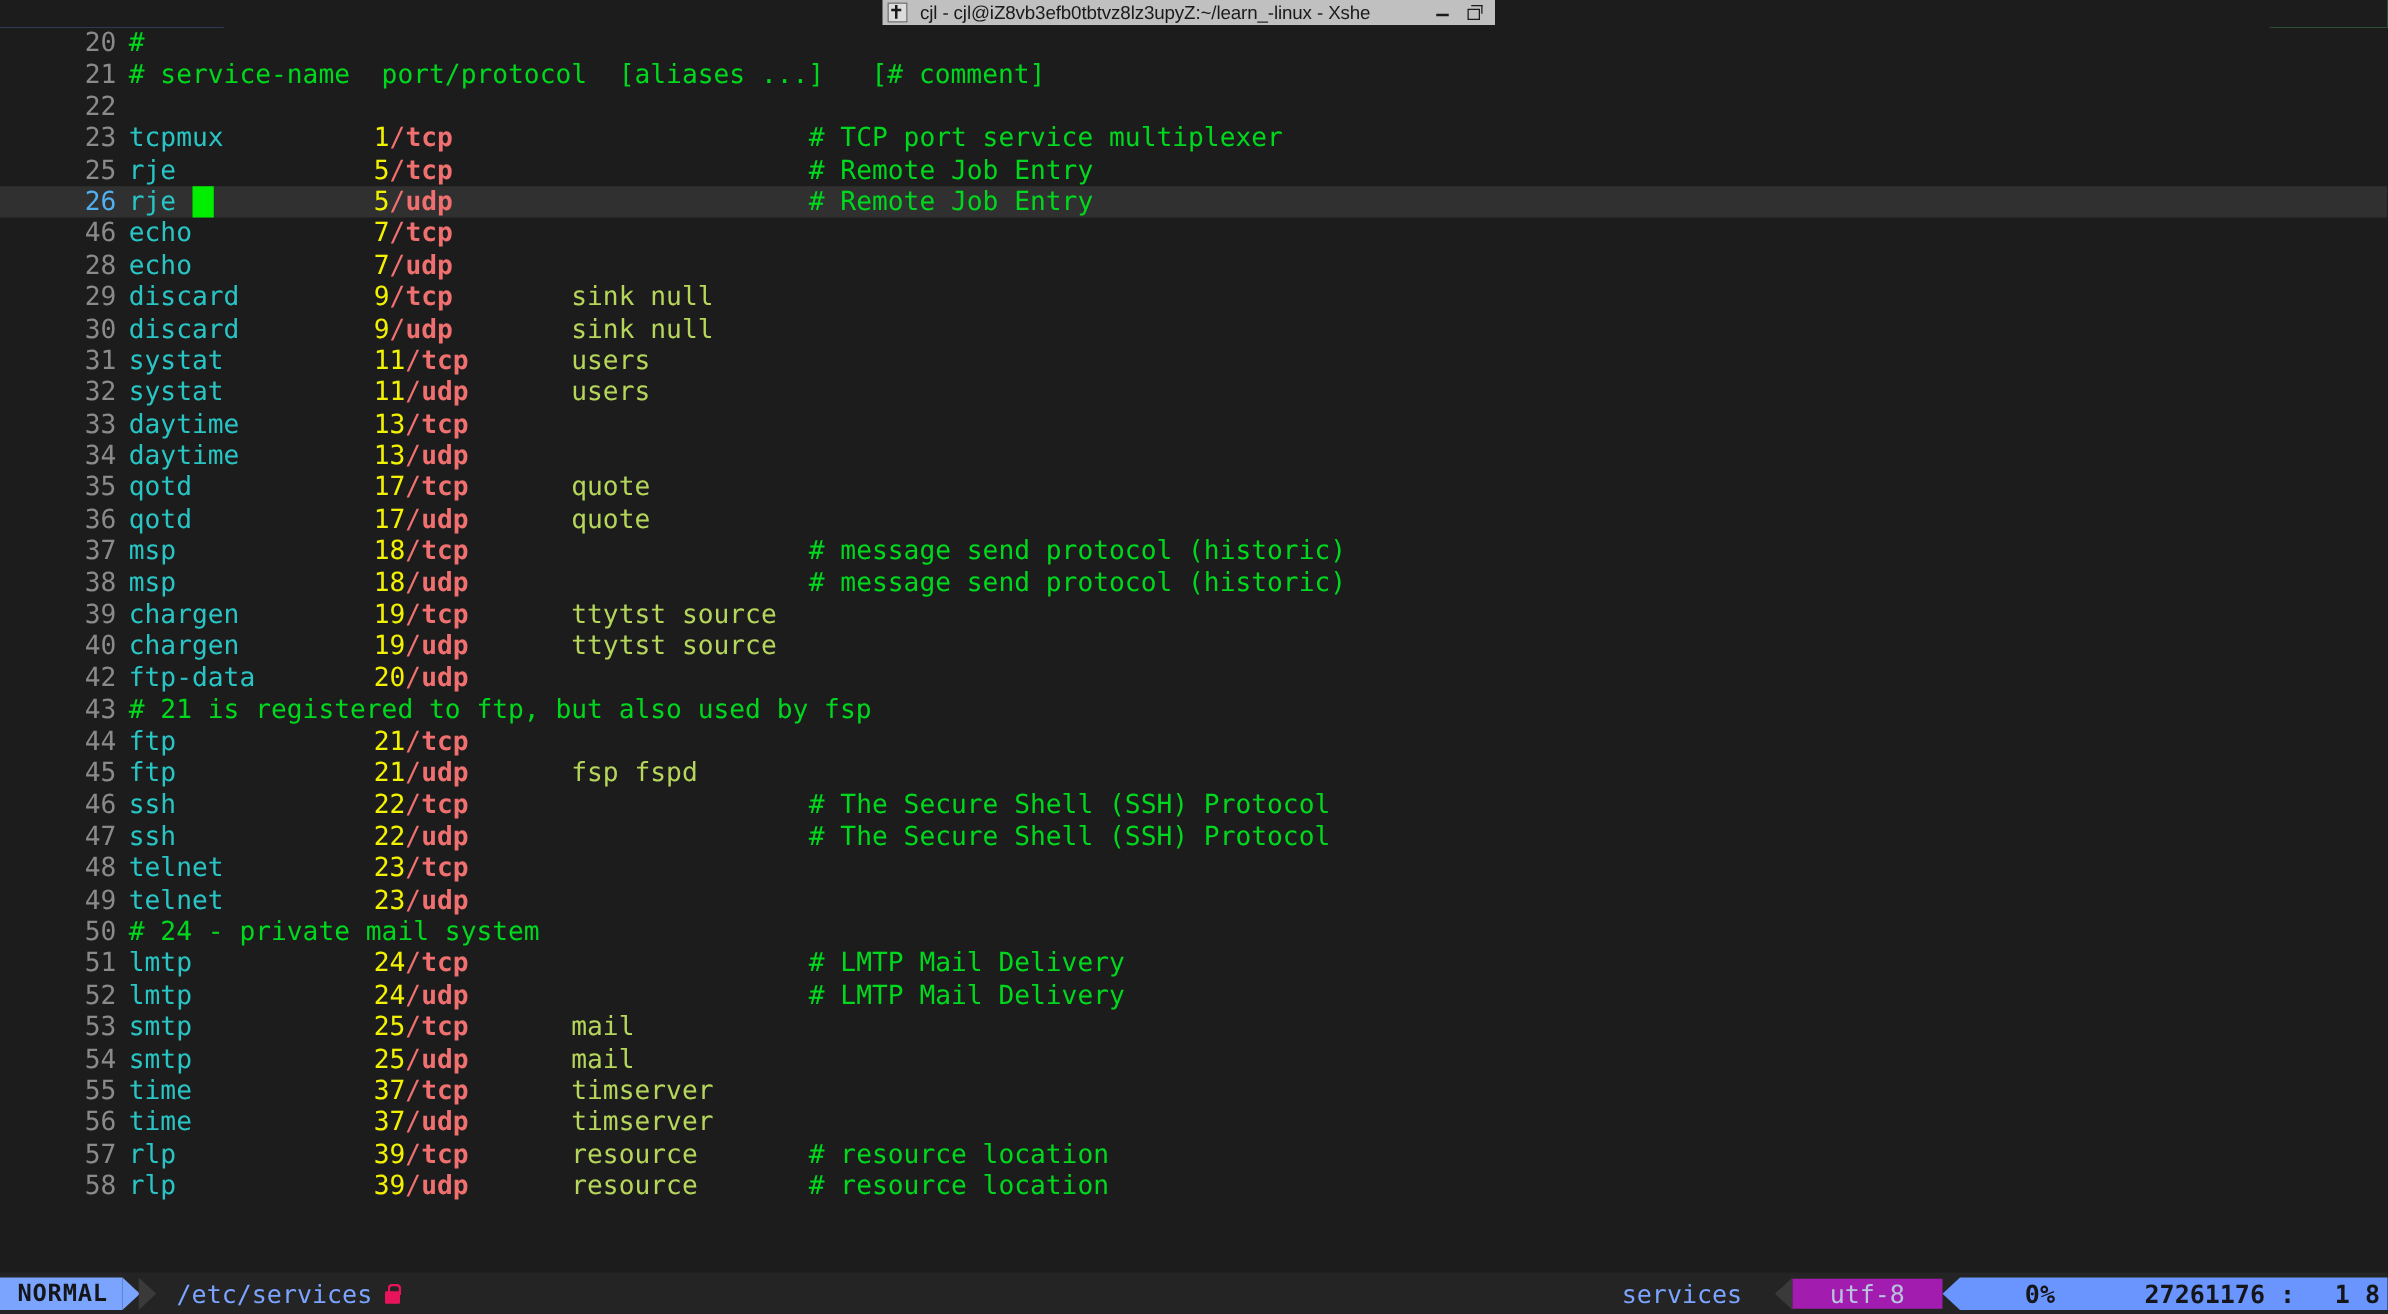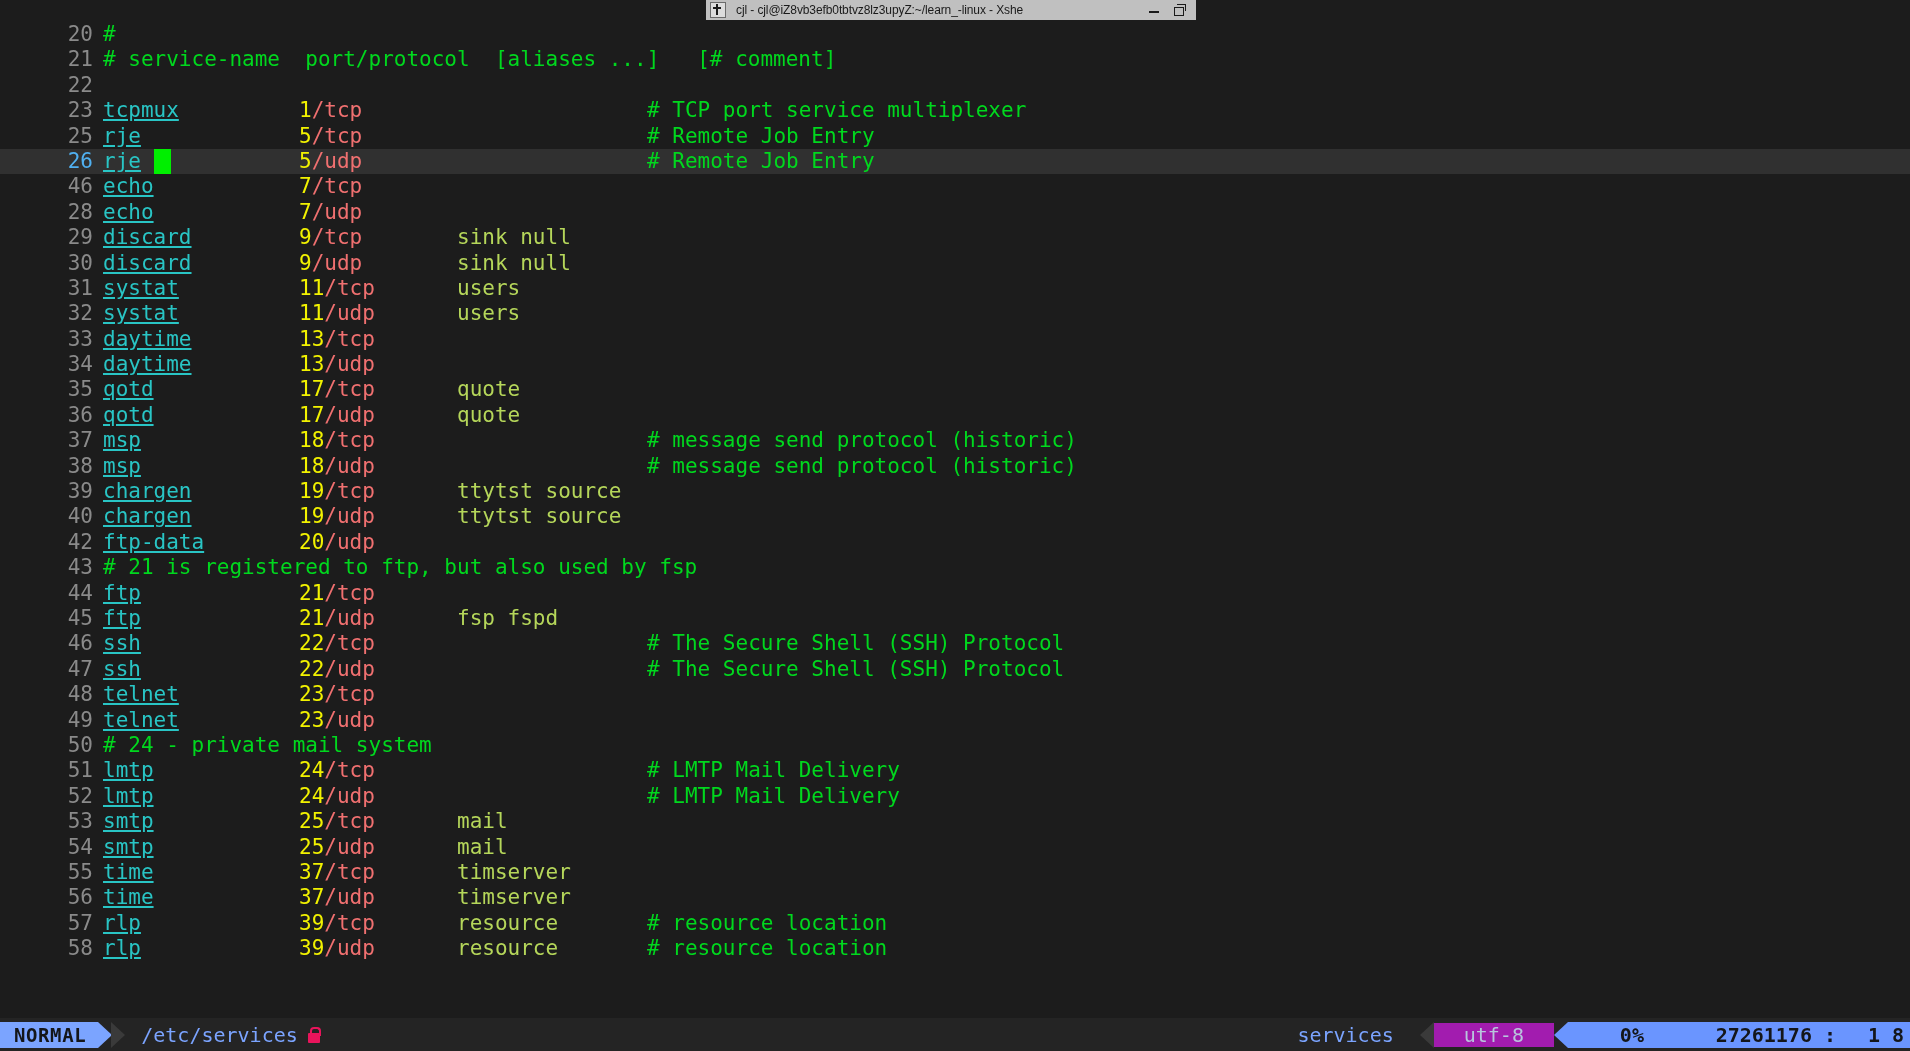--- a/index.html
+++ b/index.html
@@ -27,21 +27,21 @@
   #titlebar-inner {
     position: absolute;
     left: 706px;
     top: 0;
     width: 490px;
     height: 20px;
     background: #c0c0c0;
     display: flex;
     align-items: center;
     font-family: "Liberation Sans", sans-serif;
-    font-size: 12px;
+    font-size: 15px;
     color: #1a1a1a;
   }
   .tb-icon {
     width: 14px; height: 14px;
     margin-left: 4px;
     background: #dcdcdc;
     border: 1px solid #6b6b6b;
     position: relative;
     flex: 0 0 auto;
   }
@@ -186,26 +186,26 @@
     padding-right: 0px;
   }
   .line.cursorline .lnum {
     color: #50b0f0;
   }
   .gap { display: inline-block; width: 10px; }
 
   .col-name  { color: #29c5c5; }
   .col-port  { color: #f2f200; }
   .col-slash { color: #f07070; }
-  .col-proto { color: #f07070; }
+  .col-proto { color: #f07070; font-weight: bold; }
   .col-alias { color: #b5d65a; }
   .col-cmt   { color: #00d81e; }
 
   .cell { display: inline-block; }
-  .c-name  { width: 196px; text-decoration: underline; }
+  .c-name  { width: 196px; }
   .c-port  { width: 158px; }
   .c-alias { width: 190px; }
 
   .cursorblk {
     position: absolute;
     width: 17px;
     height: 25px;
     background: #00ef00;
     top: 0;
   }

